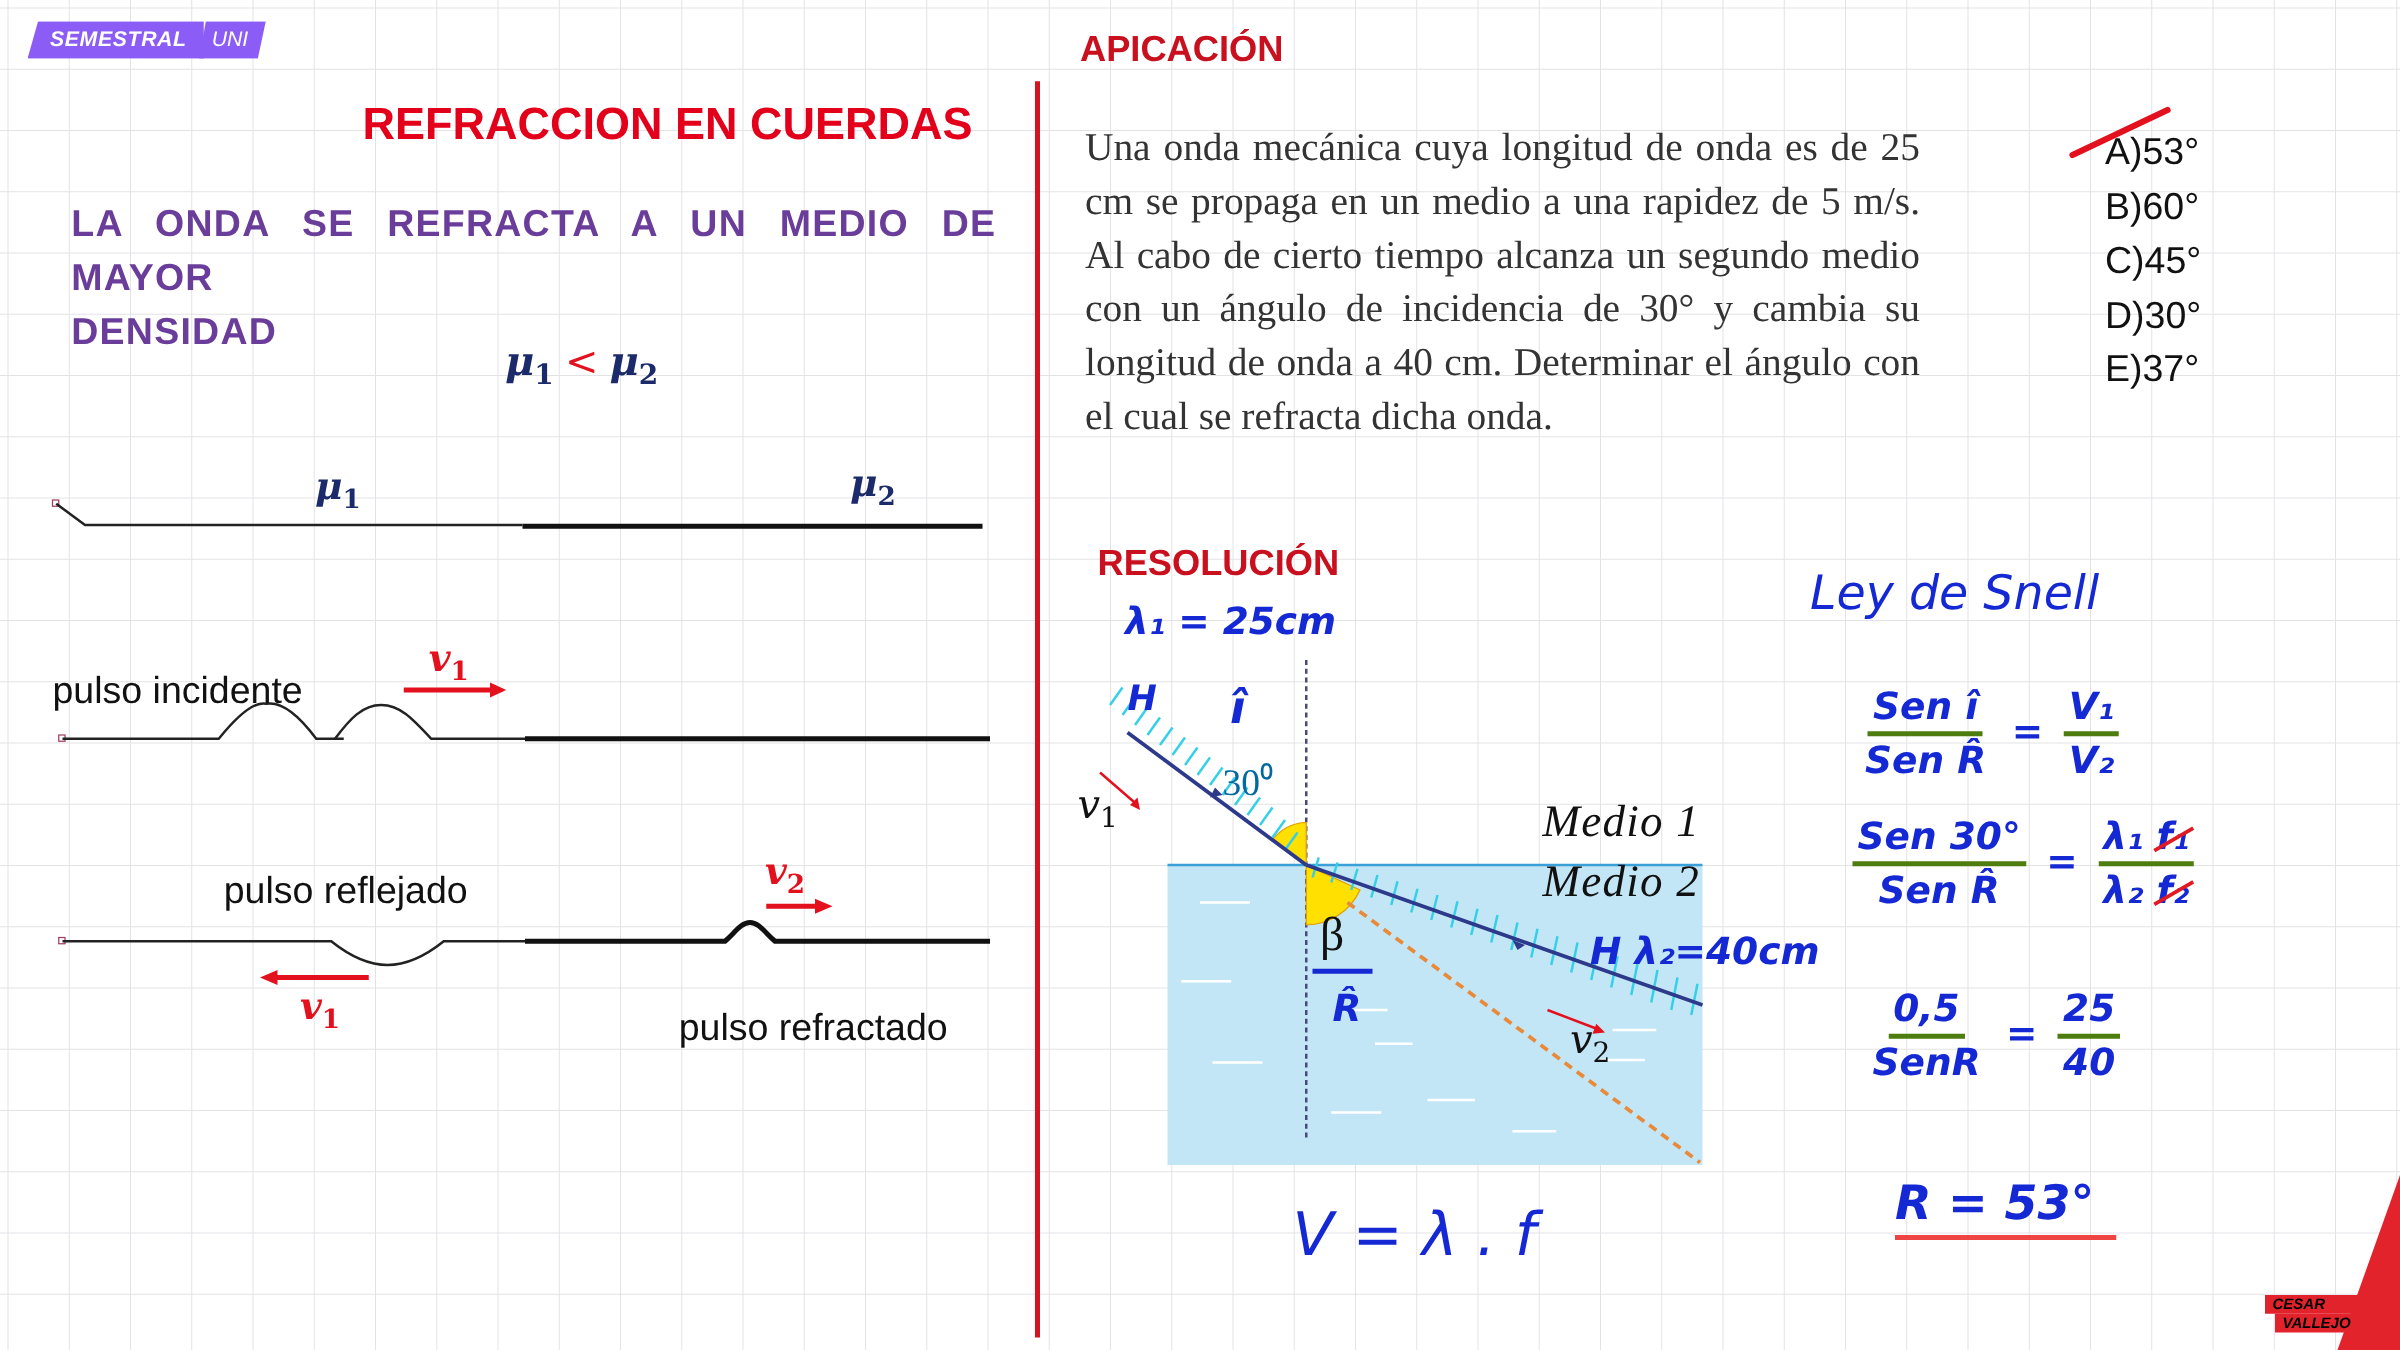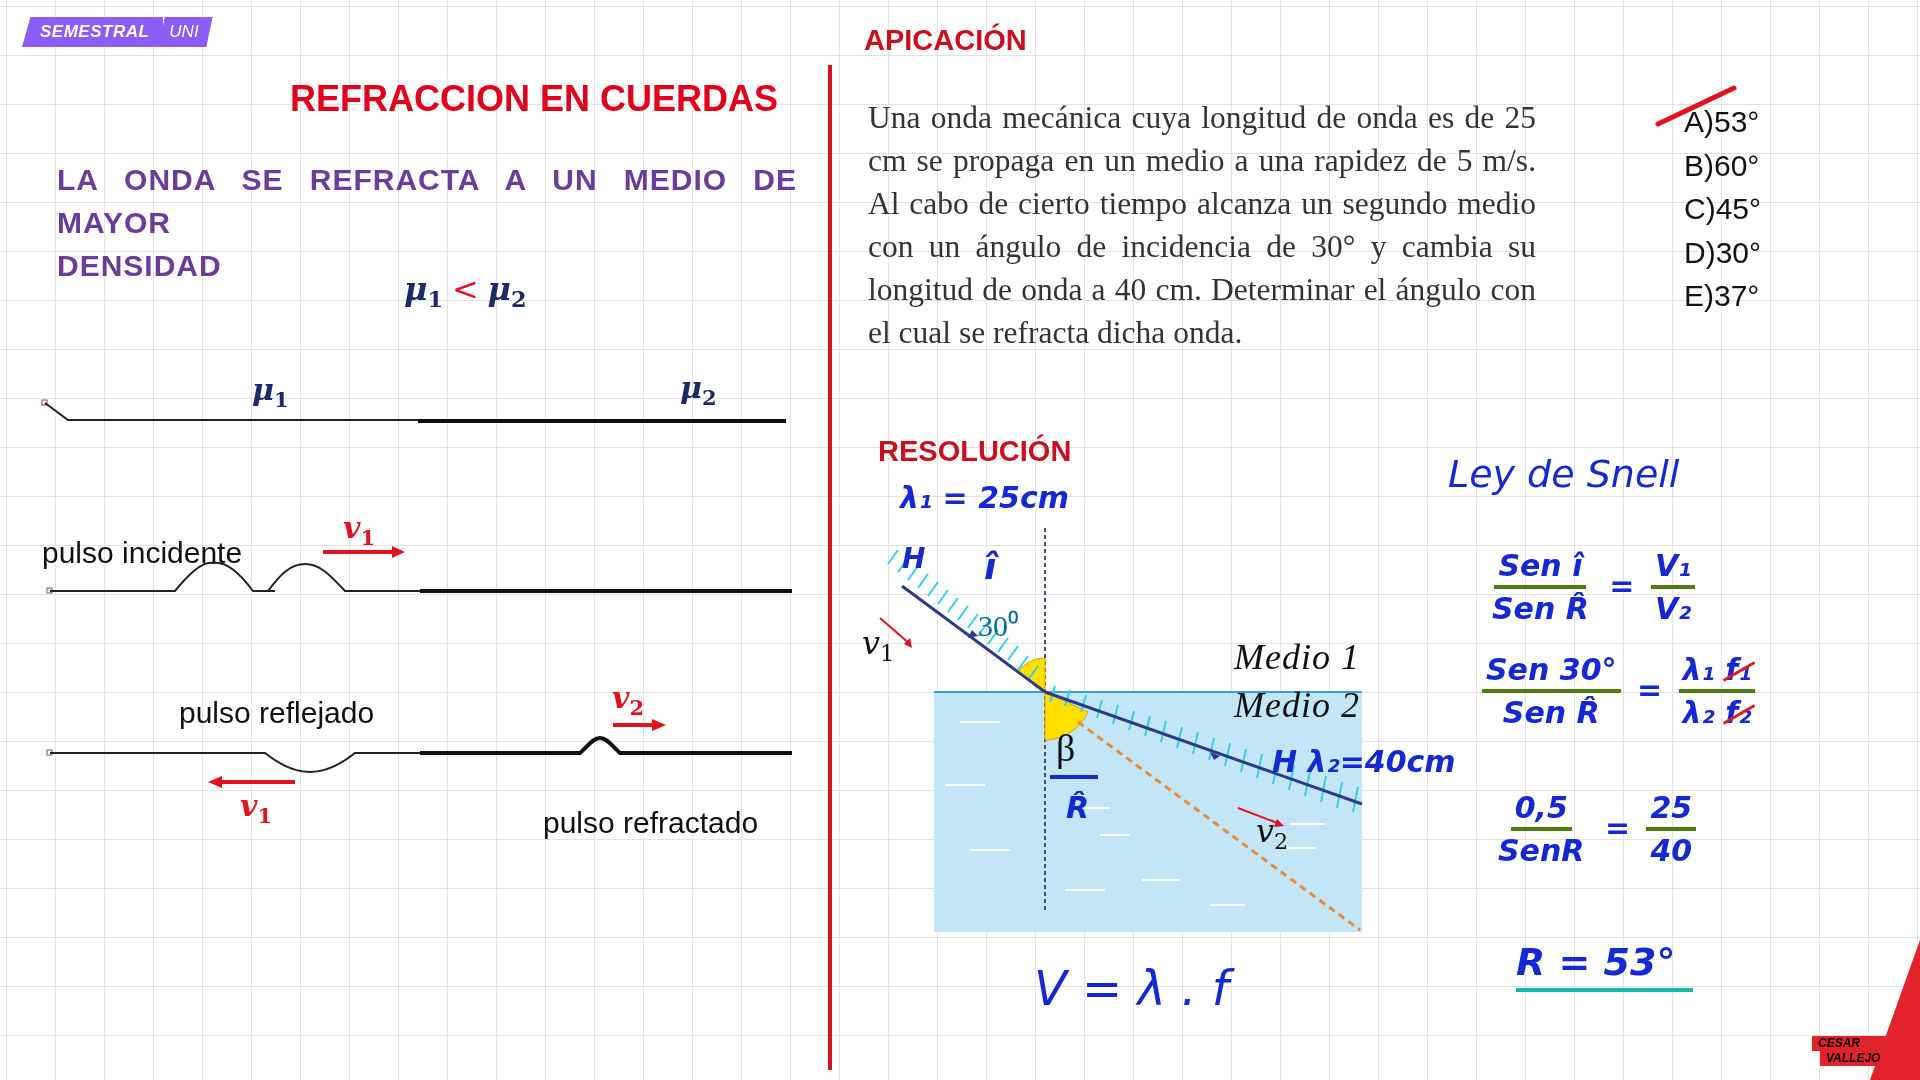--- a/index.html
+++ b/index.html
@@ -258,21 +258,21 @@
       <span class="num">0,5</span>
       <span class="den">SenR</span>
     </span>
   <span style="margin:0 6px;">=</span>
   <span class="frac">
       <span class="num">25</span>
       <span class="den">40</span>
     </span>
 </div>
 
-<div class="abs hand" style="left:1516px;top:940px;font-size:38px;border-bottom:4px solid #14b8a6;padding:0 18px 4px 0;">R = 53°</div>
+<div class="abs hand" style="left:1516px;top:940px;font-size:38px;border-bottom:4px solid #ef4444;padding:0 18px 4px 0;">R = 53°</div>
 
 <svg class="abs" style="left:1840px;top:940px;" width="80" height="140">
   <polygon points="80,0 80,140 30,140" fill="#e3232c"></polygon>
 </svg>
 <div class="abs cv-logo">
   <div class="cv-red">CESAR</div>
   <div class="cv-red" style="margin-left:8px;">VALLEJO</div>
 </div>
 
 </body></html>

